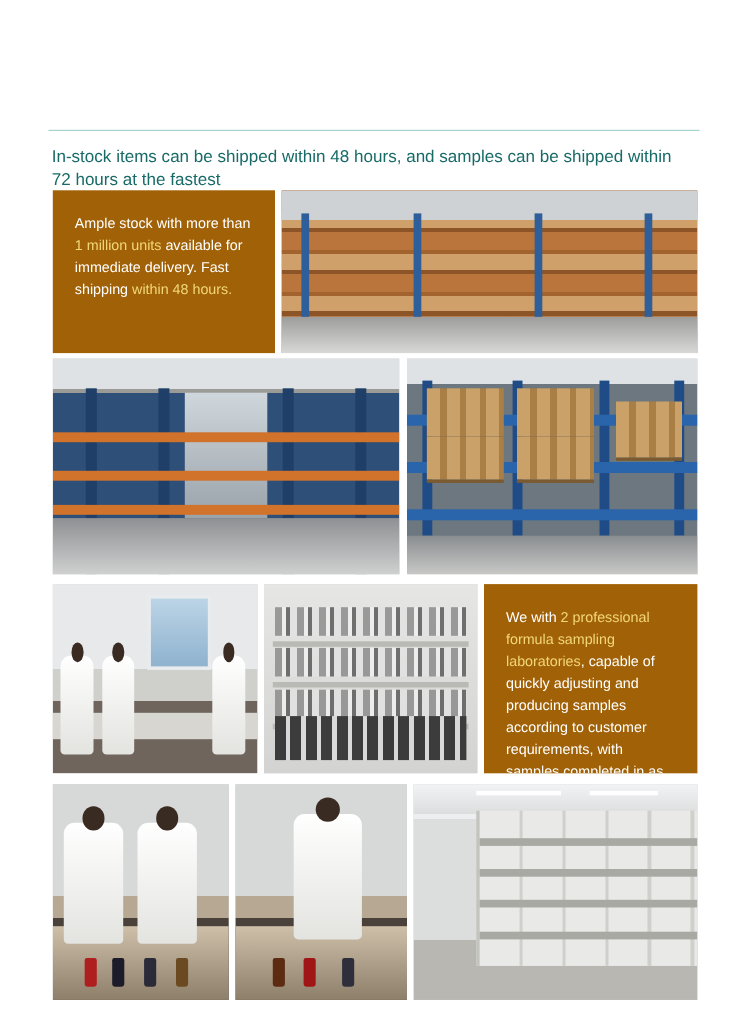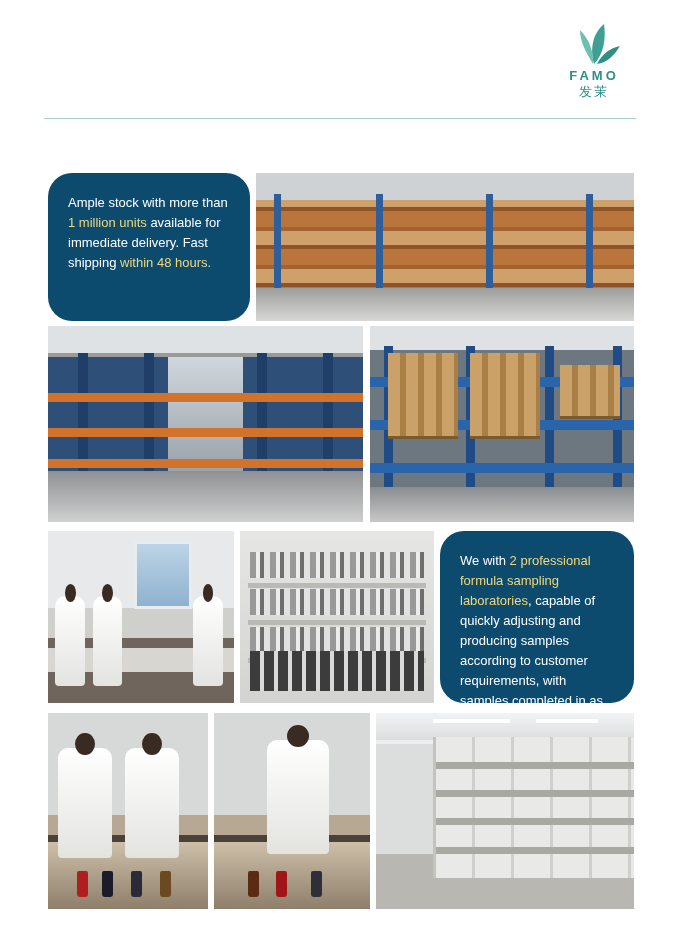--- a/index.html
+++ b/index.html
@@ -86,23 +86,22 @@
     color: #186a67;
   }
 
   
   .block {
     position: absolute;
     box-sizing: border-box;
     overflow: hidden;
   }
   .teal {
-    background: #0c4a6e;
+    background: #a16207;
     color: #ffffff;
-    border-radius: 24px;
   }
   .teal p {
     margin: 0;
     font-size: 13px;
     line-height: 20px;
   }
   .hl {
     color: #f2d779;
   }
   .pad {
@@ -316,35 +315,25 @@
     background: #ffffff;
   }
 </style>
 </head>
 <body>
 
 <div class="page">
 
   <div class="header">
 
-    <div class="logo">
-      <div class="logo-mark">
-        <svg width="60" height="44" viewBox="0 0 60 44">
-          <path d="M30 42 C26 28 28 12 40 2 C42 16 40 32 30 42 Z" fill="#3f9f93"></path>
-          <path d="M29 42 C22 30 16 20 16 8 C24 16 30 28 29 42 Z" fill="#6fbfae"></path>
-          <path d="M33 42 C38 32 46 26 56 24 C50 34 42 41 33 42 Z" fill="#2e8f86"></path>
-        </svg>
-      </div>
-      <div class="logo-name">FAMO</div>
-      <div class="logo-cn">发茉</div>
-    </div>
   </div>
 
   <div class="divider"></div>
 
+  <div class="subtitle">In-stock items can be shipped within 48 hours, and samples can be shipped within 72 hours at the fastest</div>
 
   <div class="block teal pad" style="left:48px; top:173px; width:202px; height:148px;">
     <p><span>Ample stock with more than </span><span class="hl" style="color: rgb(242, 215, 121);">1 million units</span><span> available for immediate delivery. Fast shipping </span><span class="hl" style="color: rgb(242, 215, 121);">within 48 hours.</span></p>
   </div>
 
   <div class="photo warehouse-boxes" style="left:256px; top:173px; width:378px; height:148px;">
     <div class="inner">
       <div class="floor"></div>
       <div class="rack" style="left:18px;"></div>
       <div class="rack" style="left:120px;"></div>

